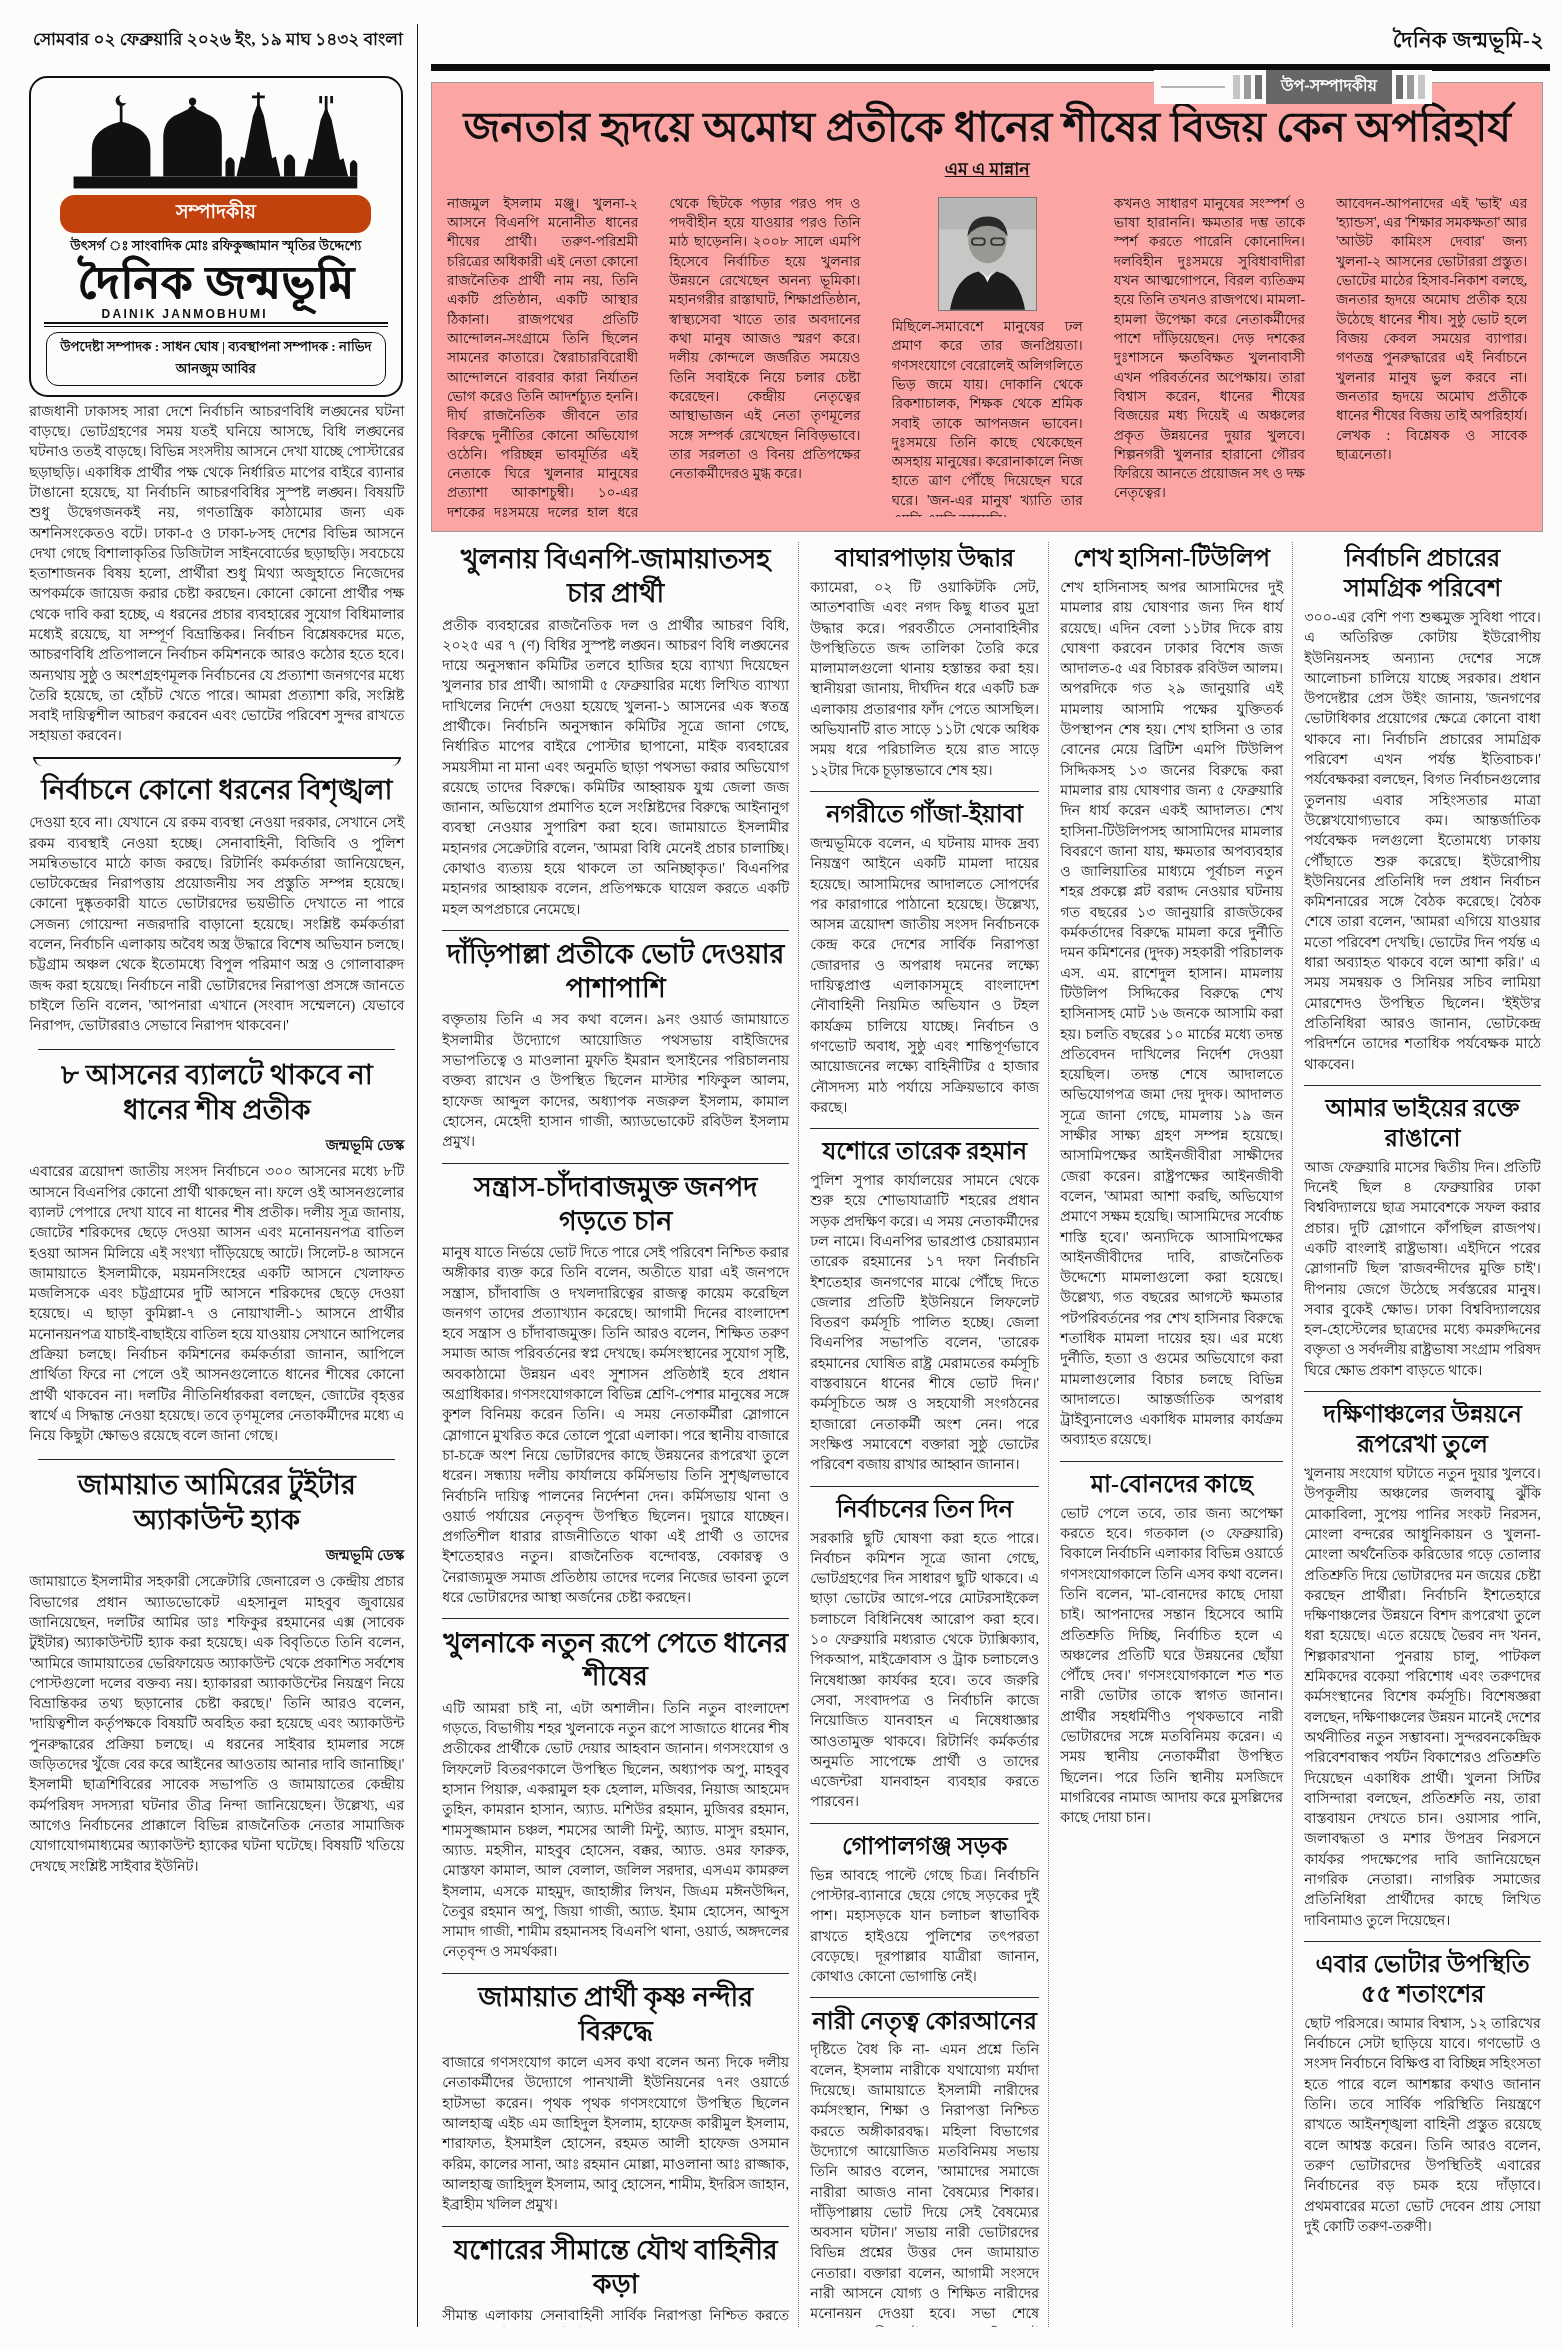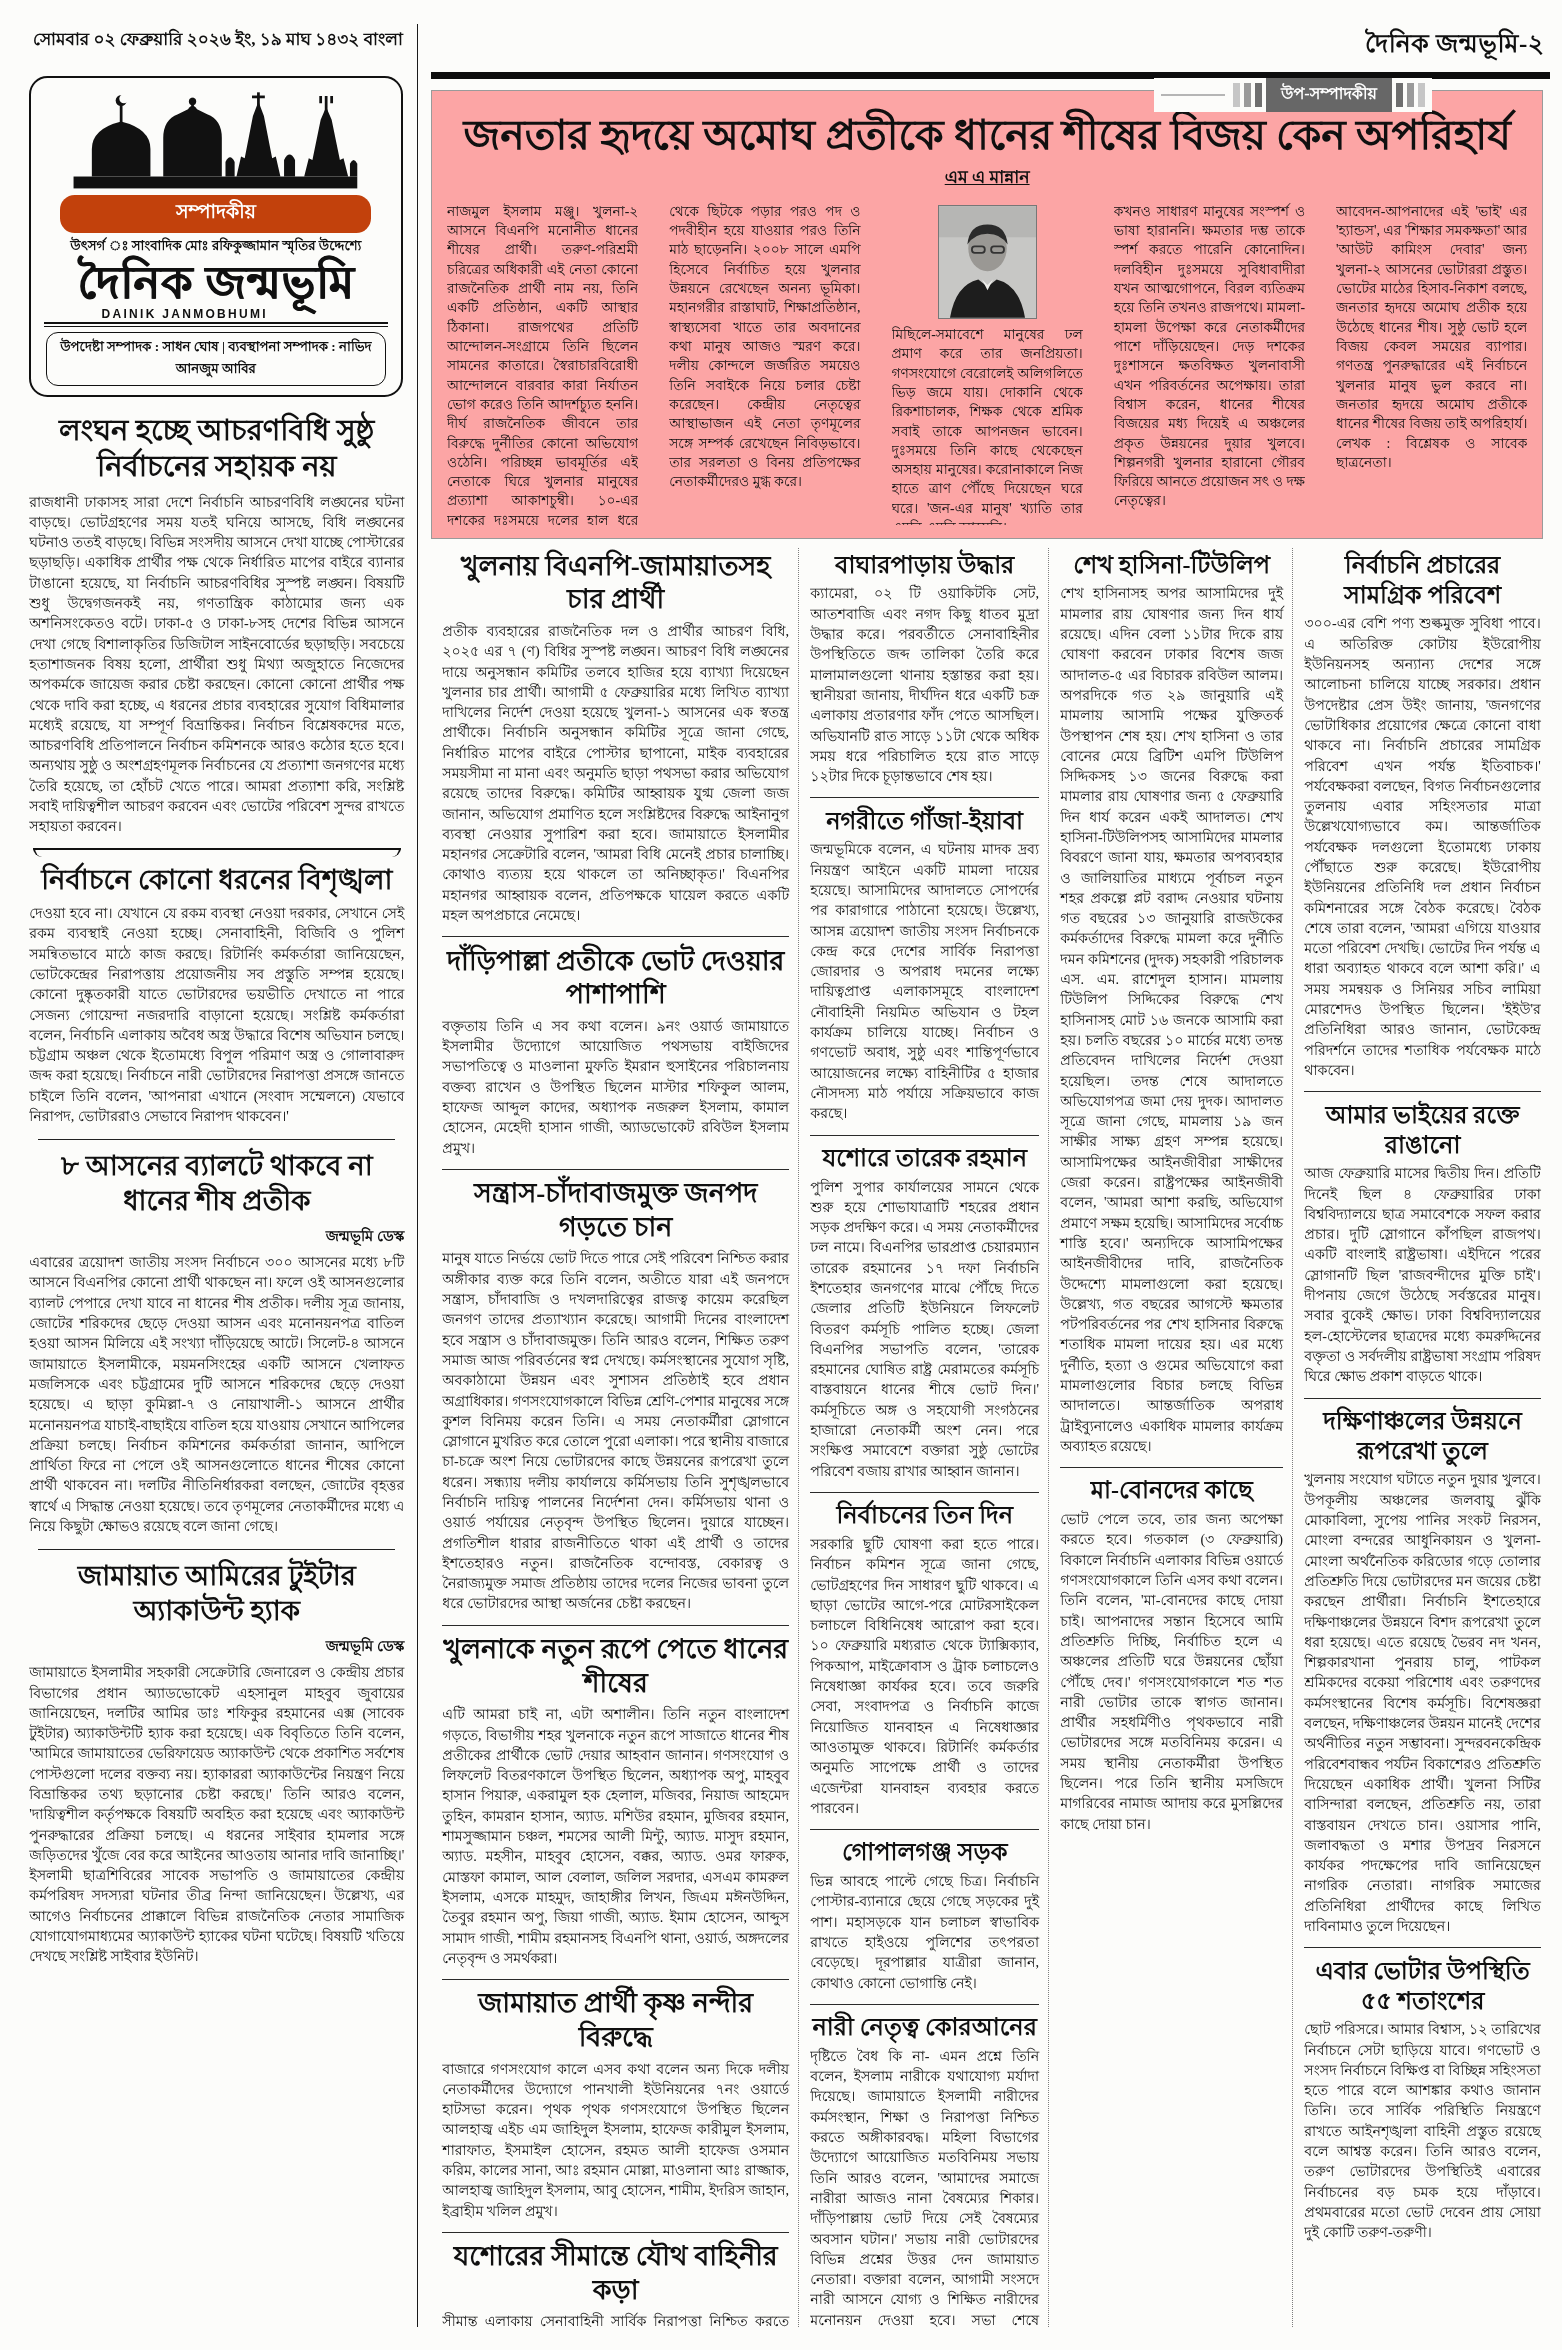--- a/index.html
+++ b/index.html
@@ -6,21 +6,21 @@
   .page{
     position:relative;width:1563px;height:2351px;margin:0 auto;
     background:#fcfcfa;color:#101010;overflow:hidden;
     font-family:"Liberation Serif","DejaVu Sans",sans-serif;
   }
   
   .main{display:flex;align-items:stretch;padding:24px 13px 0 27.5px;height:2327px;box-sizing:border-box;}
   .leftcol{width:375px;flex:0 0 375px;border-right:1.8px solid #1a1a1a;padding:0 13px 0 1.8px;overflow:hidden;}
   .rightarea{flex:1;min-width:0;padding-left:13px;display:flex;flex-direction:column;overflow:hidden;}
   .dateline{font-weight:bold;font-size:17px;padding:1.8px 0 9.2px 3.7px;white-space:nowrap;}
-  .paperline{text-align:right;font-weight:800;font-size:25px;padding:0 5.5px 3.7px 0;letter-spacing:0.5px;}
+  .paperline{text-align:right;font-weight:800;font-size:21px;padding:0 5.5px 3.7px 0;letter-spacing:0.5px;}
   .thickrule{height:6.4px;background:#0d0d0d;margin:1.8px 0 0 0;}
 
   
   .masthead{border:2.8px solid #111;border-radius:18.4px;padding:7.3px 9.2px 9.2px;margin:13px 1.8px 3.7px 0;}
   .mosque{display:block;width:100%;height:108px;}
   .ed-banner{background:#c2410c;color:#fff;border-radius:14.7px;text-align:center;
     font-size:19px;font-weight:bold;padding:1.8px 0 3.7px;margin:1.8px 20px 3.7px;}
   .dedication{font-size:13.3px;font-weight:bold;text-align:center;margin:0.9px 0 1.8px;}
   .logo{font-size:45px;font-weight:800;text-align:center;line-height:1.05;letter-spacing:0.9px;margin-top:1.8px;
     text-shadow:0.9px 0 #111;}
@@ -100,21 +100,20 @@
         <div class="ed-banner">সম্পাদকীয়</div>
         <div class="dedication">উৎসর্গ ঃ সাংবাদিক মোঃ রফিকুজ্জামান স্মৃতির উদ্দেশ্যে</div>
         <div class="logo">দৈনিক জন্মভূমি</div>
         <div class="logo-en">DAINIK JANMOBHUMI</div>
         <div class="mast-rule1"></div>
         <div class="mast-rule2"></div>
         <div class="editors-box">উপদেষ্টা সম্পাদক : সাধন ঘোষ | ব্যবস্থাপনা সম্পাদক : নাভিদ আনজুম আবির</div>
       </div>
 
       <article class="l-art">
-        <h2 class="h-left-main">লংঘন হচ্ছে আচরণবিধি সুষ্ঠু নির্বাচনের সহায়ক নয়</h2>
         <p class="body-p">রাজধানী ঢাকাসহ সারা দেশে নির্বাচনি আচরণবিধি লঙ্ঘনের ঘটনা বাড়ছে। ভোটগ্রহণের সময় যতই ঘনিয়ে আসছে, বিধি লঙ্ঘনের ঘটনাও ততই বাড়ছে। বিভিন্ন সংসদীয় আসনে দেখা যাচ্ছে পোস্টারের ছড়াছড়ি। একাধিক প্রার্থীর পক্ষ থেকে নির্ধারিত মাপের বাইরে ব্যানার টাঙানো হয়েছে, যা নির্বাচনি আচরণবিধির সুস্পষ্ট লঙ্ঘন। বিষয়টি শুধু উদ্বেগজনকই নয়, গণতান্ত্রিক কাঠামোর জন্য এক অশনিসংকেতও বটে। ঢাকা-৫ ও ঢাকা-৮সহ দেশের বিভিন্ন আসনে দেখা গেছে বিশালাকৃতির ডিজিটাল সাইনবোর্ডের ছড়াছড়ি। সবচেয়ে হতাশাজনক বিষয় হলো, প্রার্থীরা শুধু মিথ্যা অজুহাতে নিজেদের অপকর্মকে জায়েজ করার চেষ্টা করছেন। কোনো কোনো প্রার্থীর পক্ষ থেকে দাবি করা হচ্ছে, এ ধরনের প্রচার ব্যবহারের সুযোগ বিধিমালার মধ্যেই রয়েছে, যা সম্পূর্ণ বিভ্রান্তিকর। নির্বাচন বিশ্লেষকদের মতে, আচরণবিধি প্রতিপালনে নির্বাচন কমিশনকে আরও কঠোর হতে হবে। অন্যথায় সুষ্ঠু ও অংশগ্রহণমূলক নির্বাচনের যে প্রত্যাশা জনগণের মধ্যে তৈরি হয়েছে, তা হোঁচট খেতে পারে। আমরা প্রত্যাশা করি, সংশ্লিষ্ট সবাই দায়িত্বশীল আচরণ করবেন এবং ভোটের পরিবেশ সুন্দর রাখতে সহায়তা করবেন।</p>
       </article>
 
       <div class="sep-round"></div>
       <article>
         <h2 class="h-left">নির্বাচনে কোনো ধরনের বিশৃঙ্খলা</h2>
         <p class="body-p">দেওয়া হবে না। যেখানে যে রকম ব্যবস্থা নেওয়া দরকার, সেখানে সেই রকম ব্যবস্থাই নেওয়া হচ্ছে। সেনাবাহিনী, বিজিবি ও পুলিশ সমন্বিতভাবে মাঠে কাজ করছে। রিটার্নিং কর্মকর্তারা জানিয়েছেন, ভোটকেন্দ্রের নিরাপত্তায় প্রয়োজনীয় সব প্রস্তুতি সম্পন্ন হয়েছে। কোনো দুষ্কৃতকারী যাতে ভোটারদের ভয়ভীতি দেখাতে না পারে সেজন্য গোয়েন্দা নজরদারি বাড়ানো হয়েছে। সংশ্লিষ্ট কর্মকর্তারা বলেন, নির্বাচনি এলাকায় অবৈধ অস্ত্র উদ্ধারে বিশেষ অভিযান চলছে। চট্টগ্রাম অঞ্চল থেকে ইতোমধ্যে বিপুল পরিমাণ অস্ত্র ও গোলাবারুদ জব্দ করা হয়েছে। নির্বাচনে নারী ভোটারদের নিরাপত্তা প্রসঙ্গে জানতে চাইলে তিনি বলেন, 'আপনারা এখানে (সংবাদ সম্মেলনে) যেভাবে নিরাপদ, ভোটাররাও সেভাবে নিরাপদ থাকবেন।'</p>
       </article>
 
       <hr class="sep">

